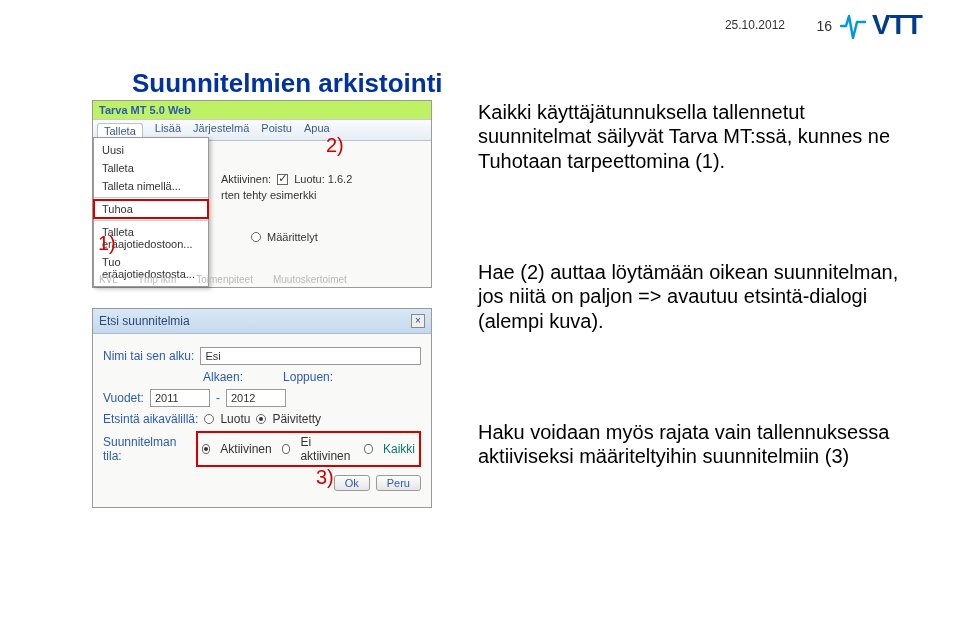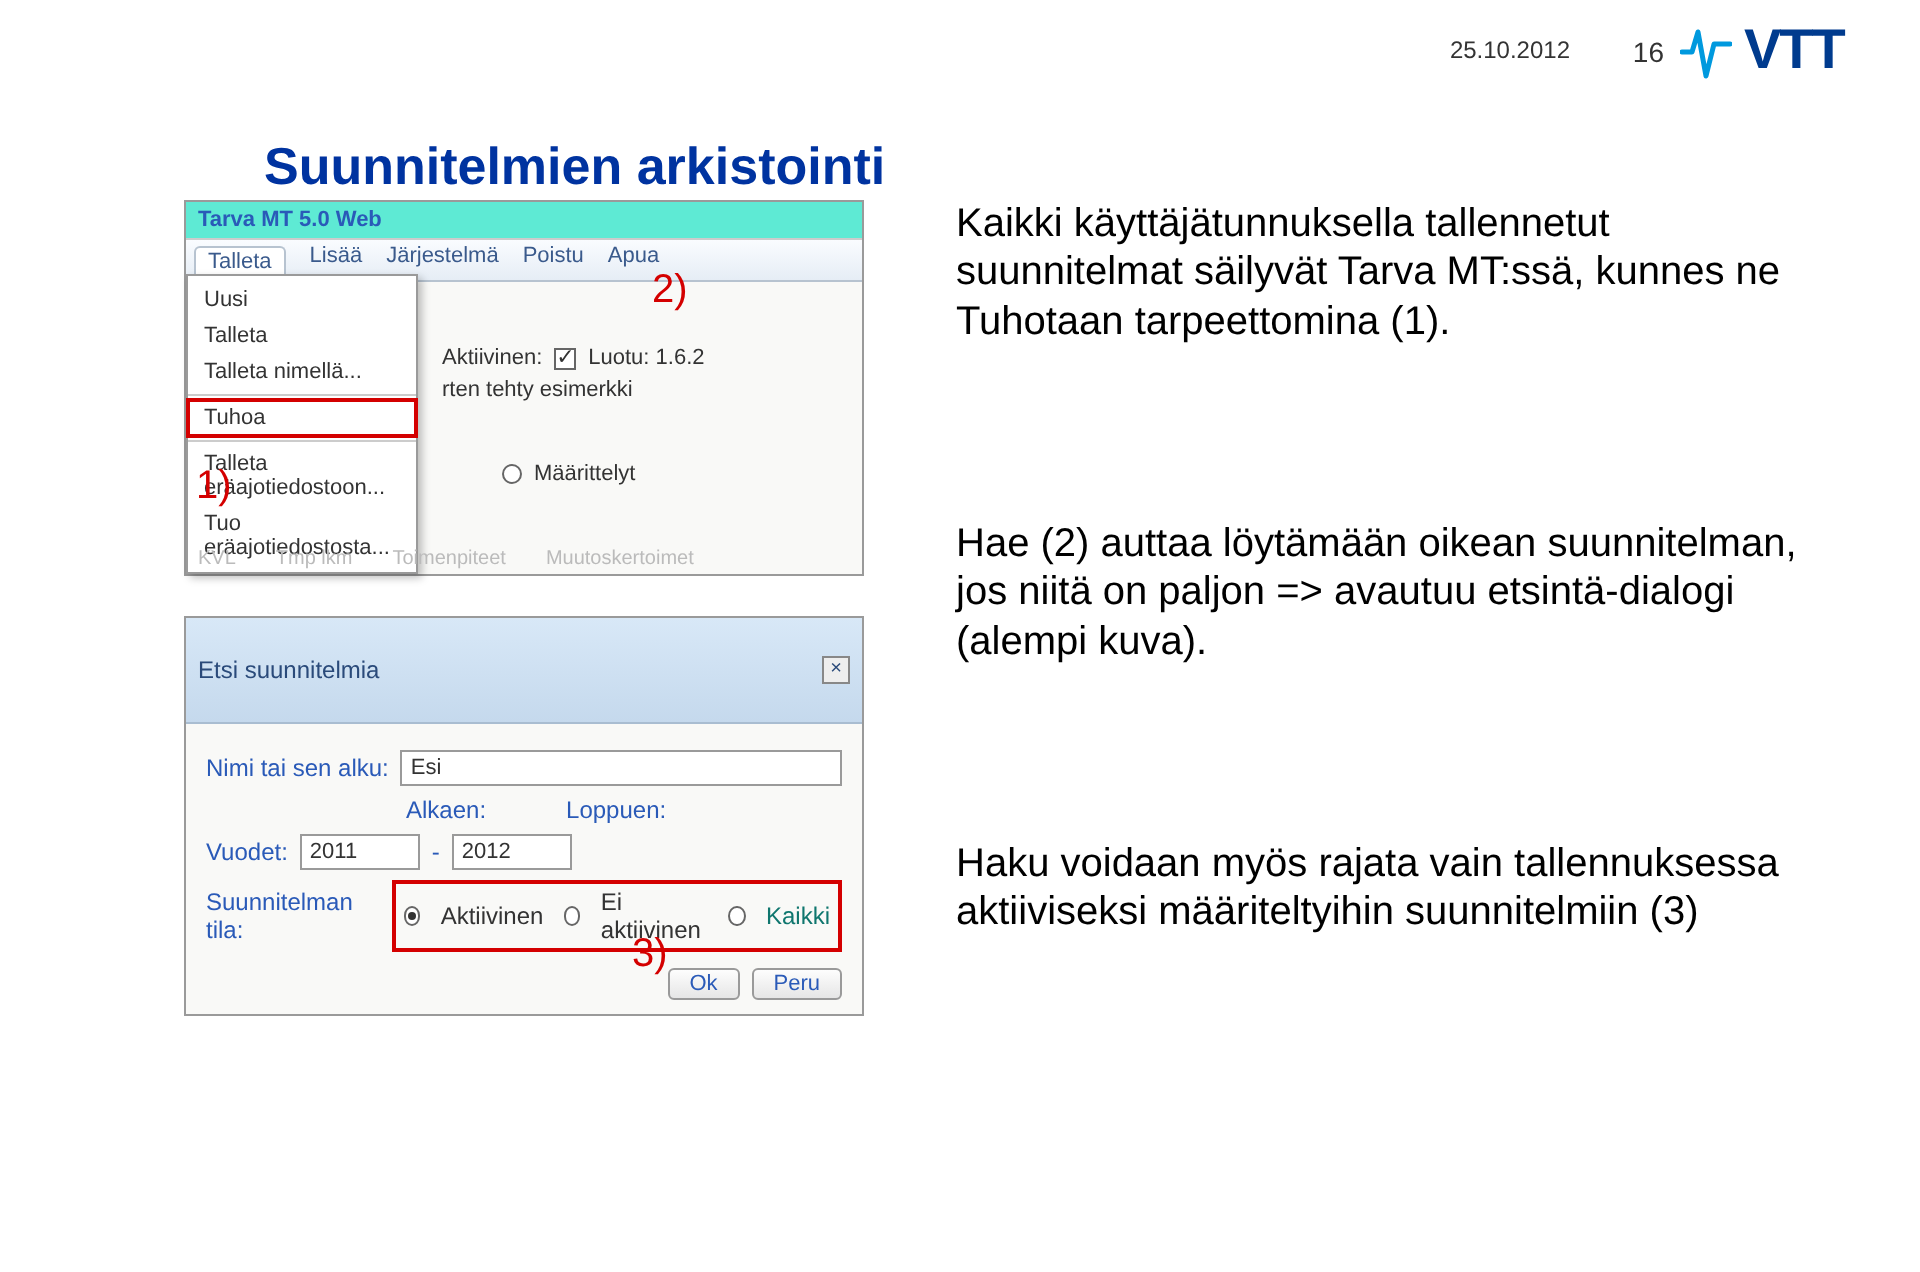--- a/index.html
+++ b/index.html
@@ -65,21 +65,21 @@
     top: 100px; left: 92px;
     width: 340px; height: 188px;
   }
   .shot-bottom {
     top: 308px; left: 92px;
     width: 340px; height: 200px;
   }
 
   
   .app-title {
-    background: #5eead4;
+    background: #bef264;
     padding: 3px 6px;
     font-weight: bold;
     color: #2a5ab8;
     border-bottom: 1px solid #ccc;
   }
   .menubar {
     display: flex;
     background: linear-gradient(#fafcff,#e6edf5);
     border-bottom: 1px solid #b7c3d0;
     padding: 2px 4px;
@@ -144,21 +144,21 @@
     bottom: 2px; left: 6px;
     color: #bbb;
     font-size: 10px;
     display: flex; gap: 20px;
   }
 
   
   .dlg-title {
     display: flex; justify-content: space-between; align-items: center;
     background: linear-gradient(#d8e8f7,#c5d9ed);
-    padding: 19px 6px;
+    padding: 5px 6px;
     font-size: 12px;
     color: #2a4a7a;
     border-bottom: 1px solid #a9bdd1;
   }
   .dlg-close { width: 14px; height: 14px; border: 1px solid #888; background: #eee; text-align: center; line-height: 12px; font-size: 10px; }
   .dlg-body { padding: 8px 10px; color: #2a5ab8; font-size: 12px; }
   .dlg-body .lbl { color: #2a5ab8; font-weight: normal; }
   .dlg-body .row { display: flex; align-items: center; gap: 6px; margin: 5px 0; }
   .txt-input { background: #fff; border: 1px solid #9a9a9a; padding: 2px 4px; color: #333; font-size: 11px; min-width: 60px; }
   .radio-dot { width: 10px; height: 10px; border: 1px solid #666; border-radius: 50%; background: #fff; display: inline-flex; align-items: center; justify-content: center; }
@@ -266,20 +266,27 @@
       <span class="lbl">Alkaen:</span>
       <span class="lbl">Loppuen:</span>
     </div>
     <div class="row">
       <span class="lbl">Vuodet:</span>
       <span class="txt-input">2011</span>
       <span>-</span>
       <span class="txt-input">2012</span>
     </div>
     <div class="row">
+      <span class="lbl">Etsintä aikavälillä:</span>
+      <span class="radio-dot"></span>
+      <span style="color:#333;">Luotu</span>
+      <span class="radio-dot on"></span>
+      <span style="color:#333;">Päivitetty</span>
+    </div>
+    <div class="row">
       <span class="lbl">Suunnitelman tila:</span>
       <span class="state-row-box">
         <span class="radio-dot on"></span>
         <span style="color:#333;text-align:center;">Aktiivinen</span>
         <span class="radio-dot"></span>
         <span style="color:#333;">Ei aktiivinen</span>
         <span class="radio-dot"></span>
         <span style="color:#0f766e;">Kaikki</span>
       </span>
     </div>

